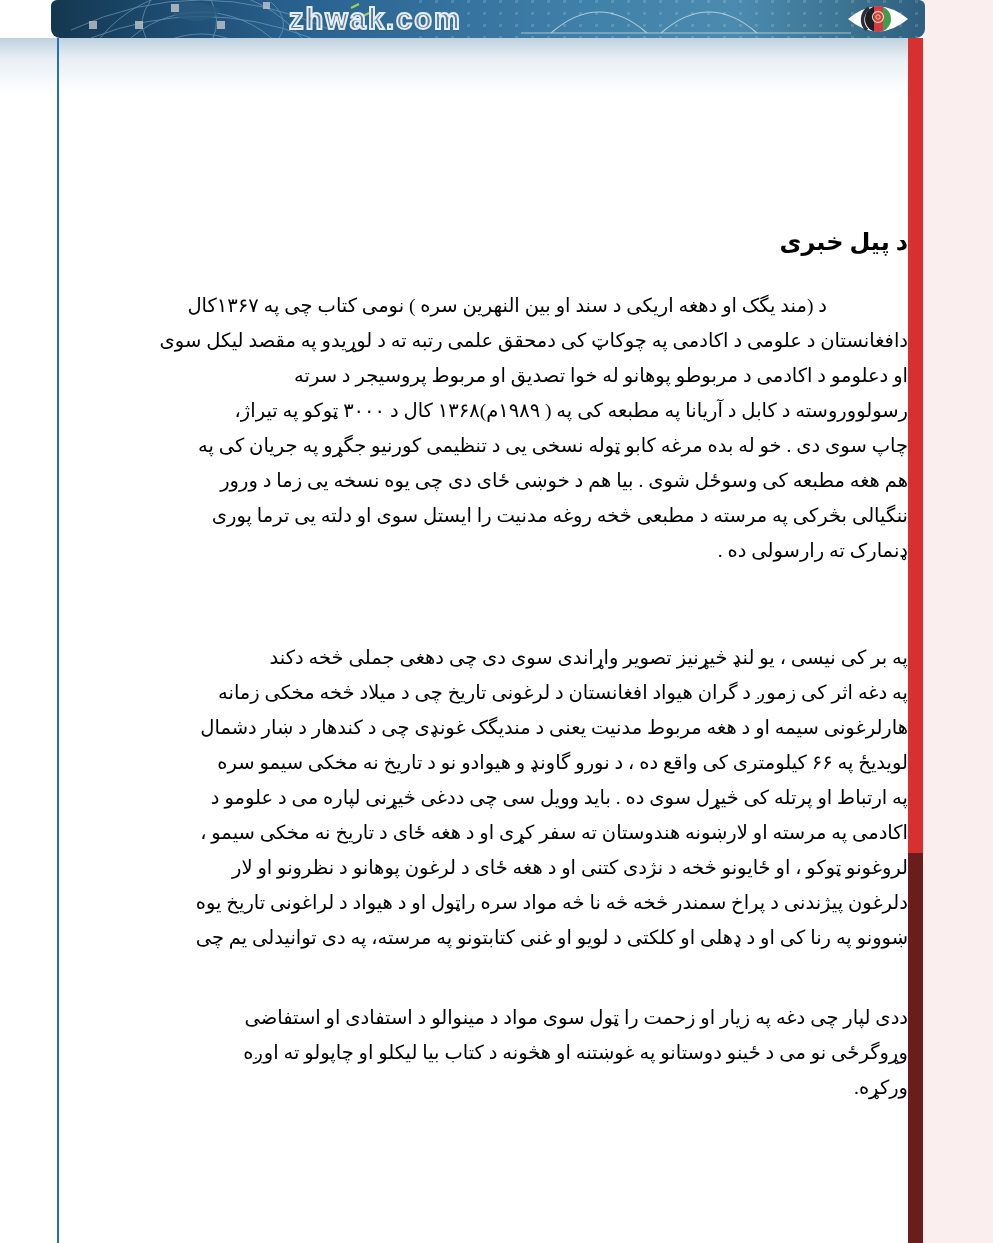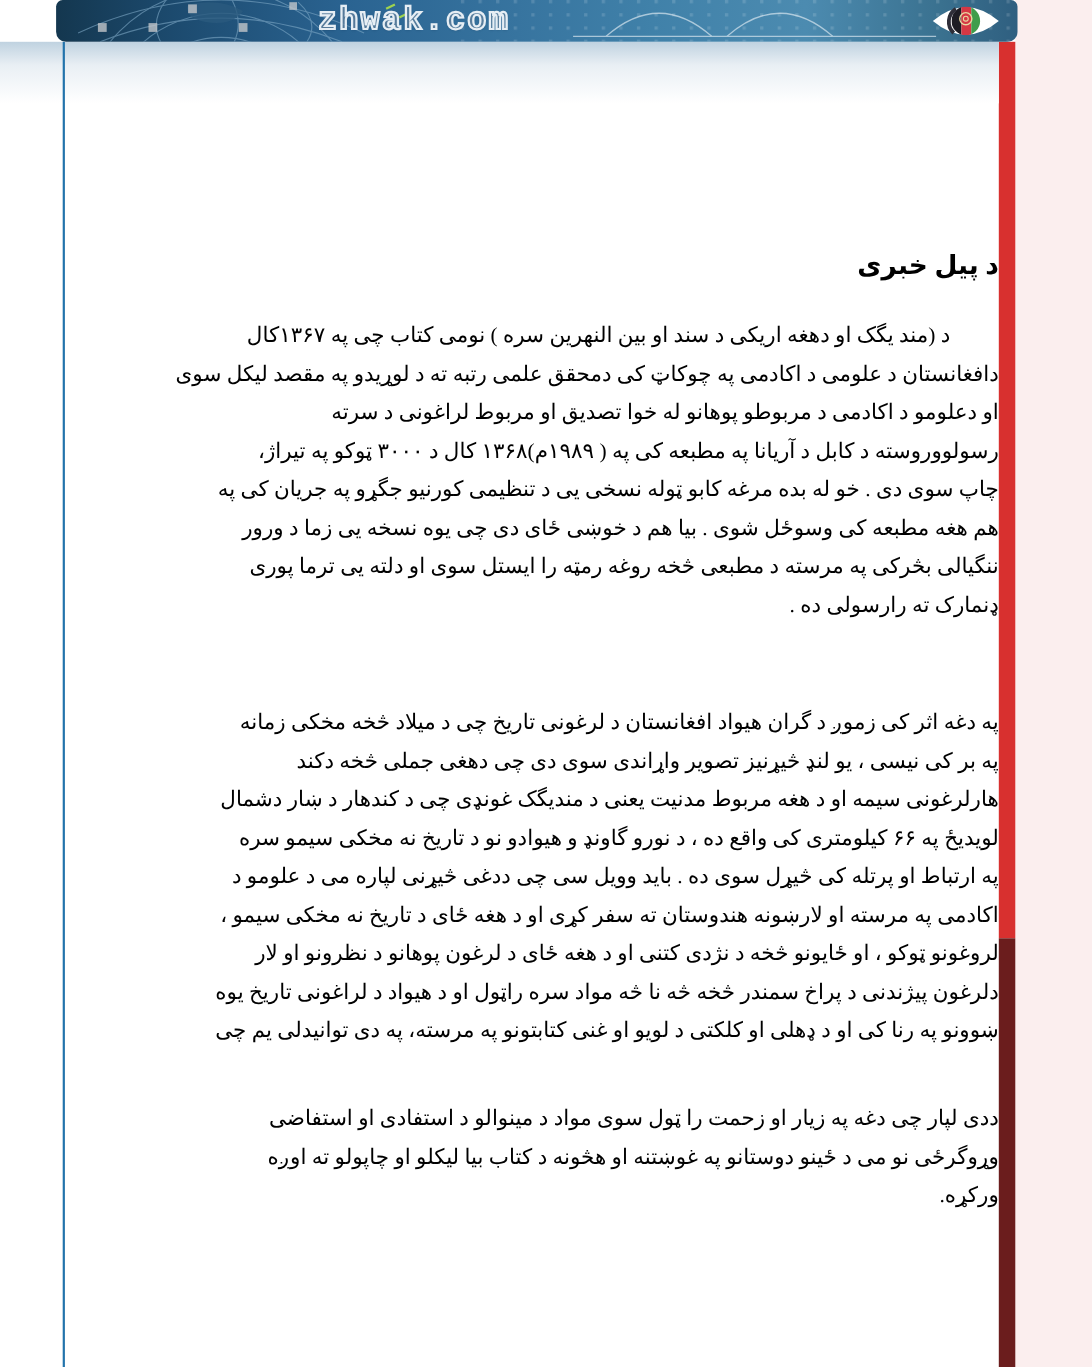--- a/index.html
+++ b/index.html
@@ -16,21 +16,21 @@
   .v-line{position:absolute;left:57px;top:38px;width:2px;height:1205px;background:#2273ab;z-index:2;}
   
   .banner{
     position:absolute;left:51px;top:0;width:874px;height:38px;z-index:3;
     border-radius:6px 6px 9px 9px;overflow:hidden;
     background:linear-gradient(90deg,#14374f 0%,#1c4a6e 12%,#2a6391 30%,#37749f 48%,#4081a9 62%,#4c8bb0 78%,#3a718f 92%,#2f5f80 100%);
   }
   .banner-decor{position:absolute;left:0;top:0;width:874px;height:38px;}
   .site-name{
     position:absolute;left:238px;top:0px;
-    font-family:Liberation Mono, monospace;font-weight:bold;font-style:normal;
+    font-family:Liberation Sans, sans-serif;font-weight:bold;font-style:normal;
     font-size:29px;letter-spacing:2px;line-height:38px;
     color:rgba(150,178,200,0.45);
     -webkit-text-stroke:2px #e6eef4;
     text-shadow:0 1px 2px rgba(15,45,75,0.45);
     cursor:pointer;
   }
   .eye-logo{position:absolute;right:14px;top:1px;width:66px;height:36px;cursor:pointer;}
   
   .banner-fade{
     position:absolute;left:0;top:38px;width:908px;height:56px;z-index:1;
@@ -41,21 +41,21 @@
     position:absolute;left:65px;top:225px;width:843px;z-index:4;
     direction:rtl;color:#000;
   }
   .page-title{
     text-align:right;font-weight:bold;font-size:24px;line-height:35px;
     margin:0 0 28px 0;
   }
   .para{font-size:19.5px;text-align:right;}
   .para .t-line{line-height:35px;min-height:35px;white-space:normal;}
   .para-1{margin-bottom:72px;}
-  .para-1 .t-line:first-child{padding-right:44px;}
+  .para-1 .t-line:first-child{padding-right:81px;}
   .para-2{margin-bottom:45px;}
 </style>
 </head>
 <body>
 
 <div class="pink-strip"></div>
 <div class="red-bar-top"></div>
 <div class="red-bar-bottom"></div>
 
 <div class="banner-fade"></div>
@@ -121,30 +121,30 @@
     <circle cx="33" cy="16" r="5.5" fill="none" stroke="#e8d7a0" stroke-width="1.3"></circle>
     <circle cx="33" cy="16" r="2.2" fill="none" stroke="#e8d7a0" stroke-width="1"></circle>
   </svg>
 </div>
 
 <div class="content" dir="rtl">
   <h1 class="page-title">د پیل خبری</h1>
   <div class="para para-1">
       <div class="t-line">د (مند یگک او دهغه اریکی د سند او بین النهرین سره ) نومی کتاب چی په  ۱۳۶۷کال</div>
       <div class="t-line">دافغانستان د علومی د اکادمی په چوکاټ کی دمحقق علمی رتبه ته د لوړیدو په مقصد لیکل سوی</div>
-      <div class="t-line">او دعلومو د اکادمی د مربوطو پوهانو له خوا تصدیق او مربوط لراغونی د سرته</div>
+      <div class="t-line">او دعلومو د اکادمی د مربوطو پوهانو له خوا تصدیق او مربوط پروسیجر د سرته</div>
       <div class="t-line">رسولووروسته د کابل د آریانا په مطبعه کی په ( ۱۹۸۹م)۱۳۶۸   کال د ۳۰۰۰ ټوکو په تیراژ،</div>
       <div class="t-line">چاپ سوی دی . خو له بده مرغه کابو ټوله نسخی  یی د تنظیمی کورنیو جگړو په جریان کی په</div>
       <div class="t-line">هم هغه مطبعه کی وسوځل شوی . بیا هم د خوښی ځای دی چی یوه نسخه یی زما د ورور</div>
-      <div class="t-line">ننگیالی بڅرکی په مرسته د مطبعی  څخه روغه رمټه را ایستل سوی او دلته یی ترما پوری</div>
+      <div class="t-line">ننگیالی بڅرکی په مرسته د مطبعی  څخه روغه مدنیت را ایستل سوی او دلته یی ترما پوری</div>
       <div class="t-line">ډنمارک ته رارسولی ده .</div>
     </div>
   <div class="para para-2">
+      <div class="t-line">په بر کی نیسی ، یو لنډ څیړنیز تصویر واړاندی سوی دی چی دهغی جملی څخه دکند</div>
       <div class="t-line">په دغه اثر کی زموږ د گران هیواد افغانستان د لرغونی تاریخ چی د میلاد څخه مخکی زمانه</div>
-      <div class="t-line">په بر کی نیسی ، یو لنډ څیړنیز تصویر واړاندی سوی دی چی دهغی جملی څخه دکند</div>
       <div class="t-line">هارلرغونی سیمه او د هغه مربوط مدنیت یعنی د مندیگک  غونډی چی د کندهار د ښار دشمال</div>
       <div class="t-line">لویدیځ  په ۶۶ کیلومتری کی واقع ده ، د نورو گاونډ و هیوادو نو د تاریخ نه مخکی سیمو سره</div>
       <div class="t-line">په ارتباط او پرتله کی څیړل سوی ده . باید وویل سی چی ددغی څیړنی لپاره می د علومو د</div>
       <div class="t-line">اکادمی په مرسته او لارښونه هندوستان ته سفر کړی او د هغه ځای د تاریخ نه مخکی سیمو ،</div>
       <div class="t-line">لروغونو ټوکو ، او ځایونو څخه د نژدی کتنی او د هغه ځای د لرغون پوهانو د نظرونو او لار</div>
       <div class="t-line">دلرغون پیژندنی د پراخ سمندر څخه څه نا څه مواد سره راټول او د هیواد د لراغونی تاریخ یوه</div>
       <div class="t-line">ښوونو په رنا کی او د ډهلی او کلکتی د لویو او غنی کتابتونو په مرسته، په دی توانیدلی یم  چی</div>
     </div>
   <div class="para para-3">
       <div class="t-line">ددی لپار چی دغه په زیار او زحمت را ټول سوی مواد د مینوالو د استفادی او استفاضی</div>

